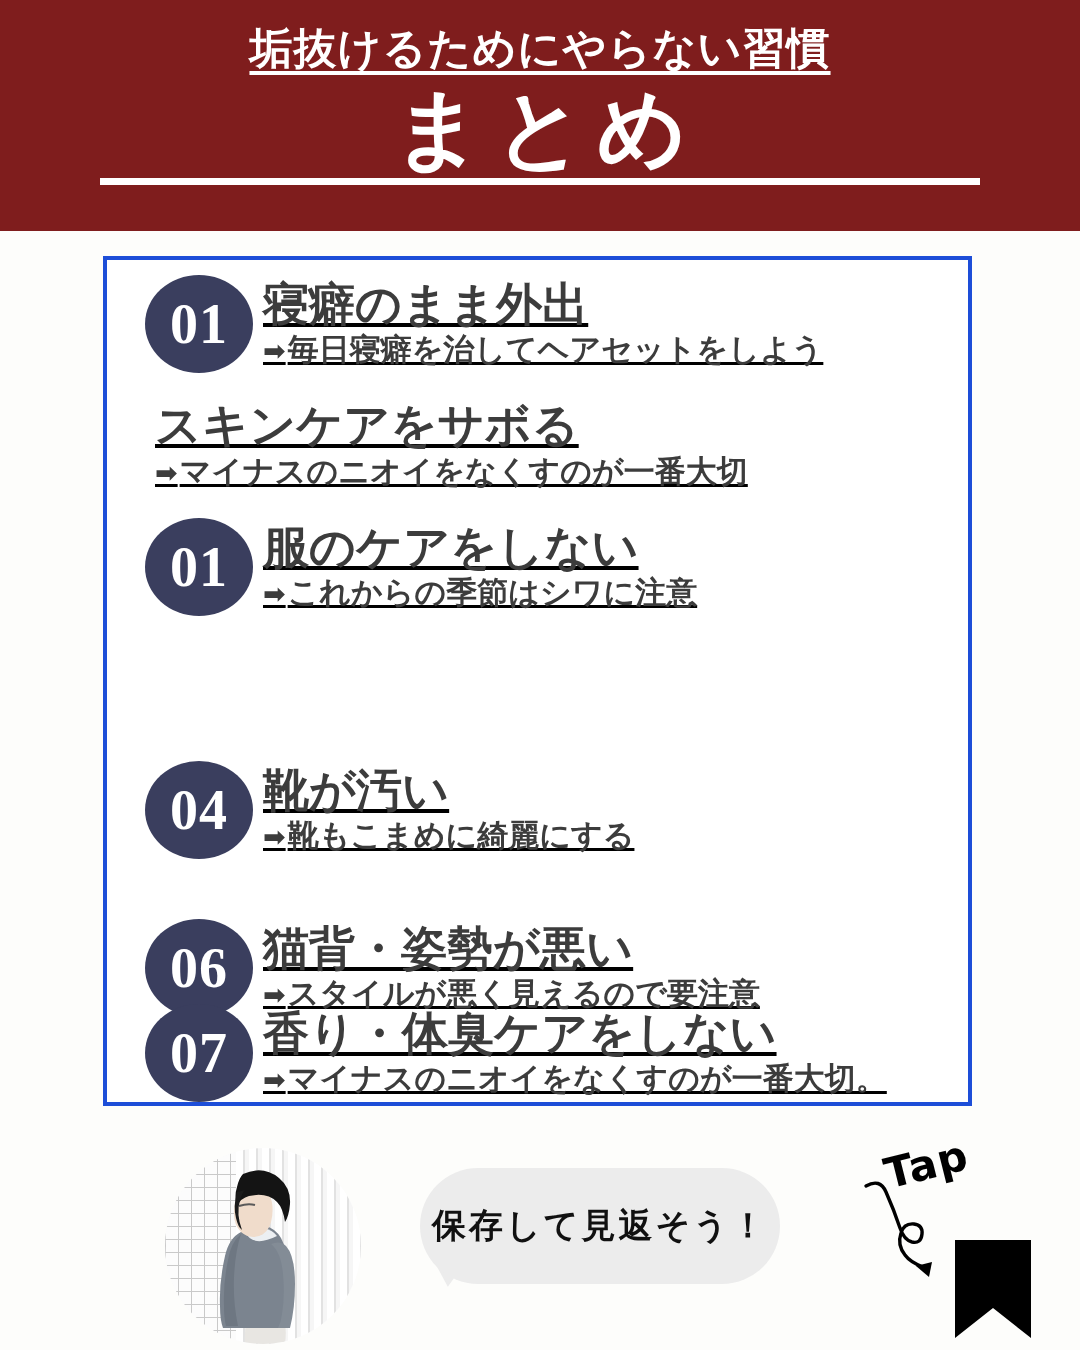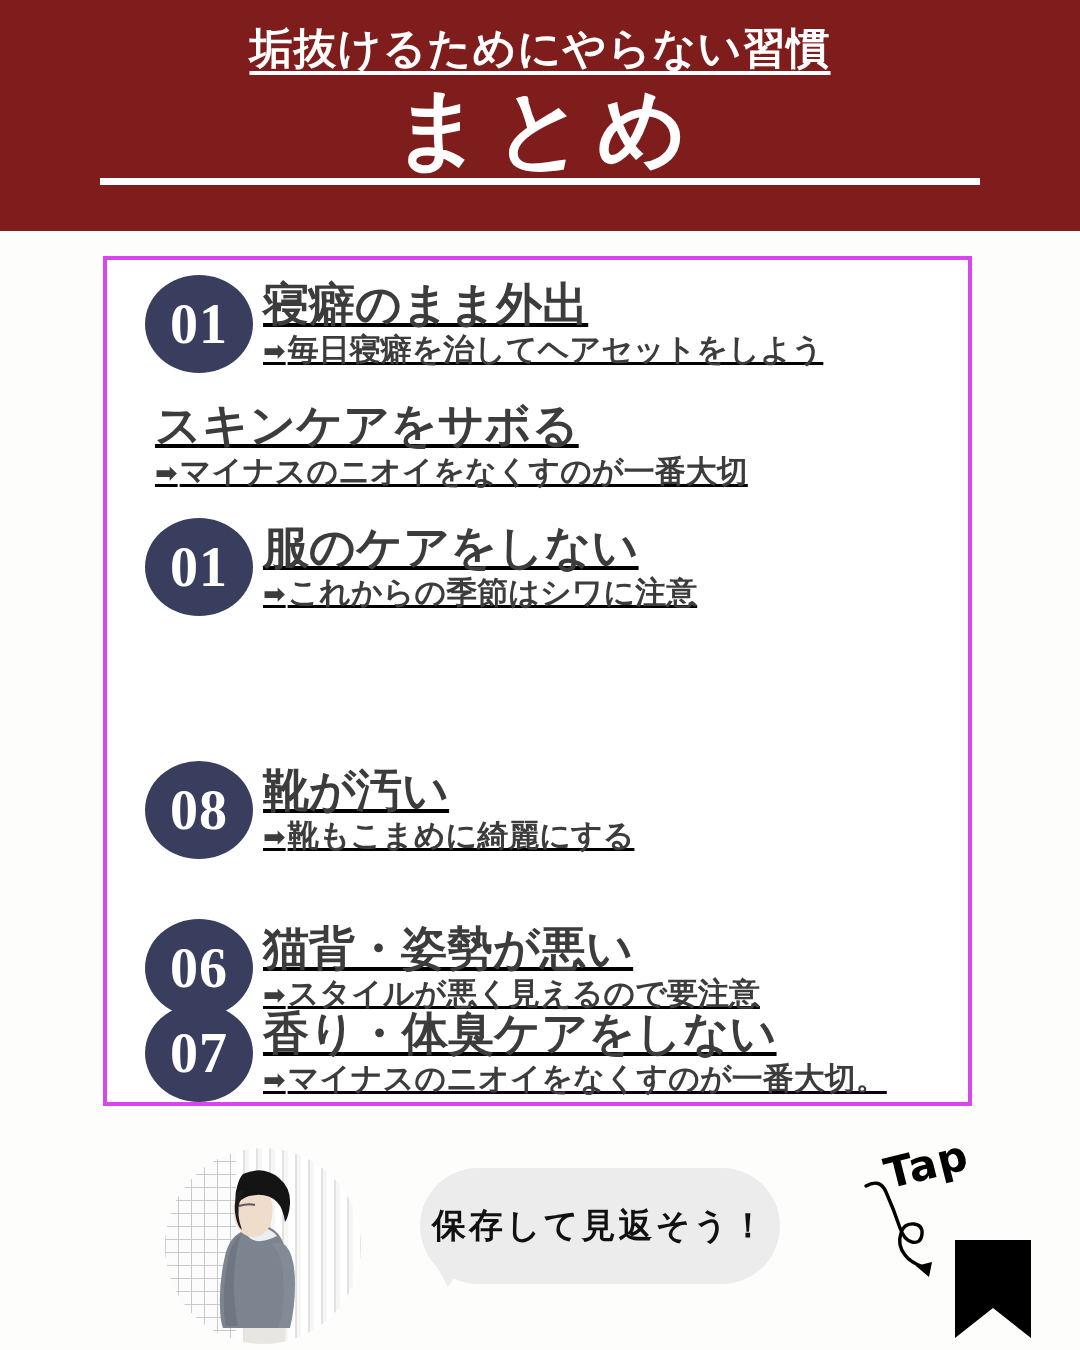--- a/index.html
+++ b/index.html
@@ -64,21 +64,21 @@
     background: #ffffff;
   }
 
   
   .content-box {
     position: absolute;
     left: 103px;
     top: 256px;
     width: 869px;
     height: 850px;
-    border: 4px solid #d946ef;
+    border: 4px solid #1d4ed8;
     background: #ffffff;
     box-sizing: border-box;
   }
   .item-list {
     position: absolute;
     left: 0;
     top: 0;
     width: 100%;
     height: 100%;
   }
@@ -261,21 +261,21 @@
         </div>
       </div>
       <div class="item" style="top: 251px;">
         <div class="item-badge">01</div>
         <div class="item-texts">
           <div class="item-title">服のケアをしない</div>
           <div class="item-desc"><span class="arrow-glyph">➡</span><span>これからの季節はシワに注意</span></div>
         </div>
       </div>
       <div class="item" style="top: 494px;">
-        <div class="item-badge">08</div>
+        <div class="item-badge">04</div>
         <div class="item-texts">
           <div class="item-title">靴が汚い</div>
           <div class="item-desc"><span class="arrow-glyph">➡</span><span>靴もこまめに綺麗にする</span></div>
         </div>
       </div>
       <div class="item" style="top: 652px;">
         <div class="item-badge">06</div>
         <div class="item-texts">
           <div class="item-title">猫背・姿勢が悪い</div>
           <div class="item-desc"><span class="arrow-glyph">➡</span><span>スタイルが悪く見えるので要注意</span></div>

